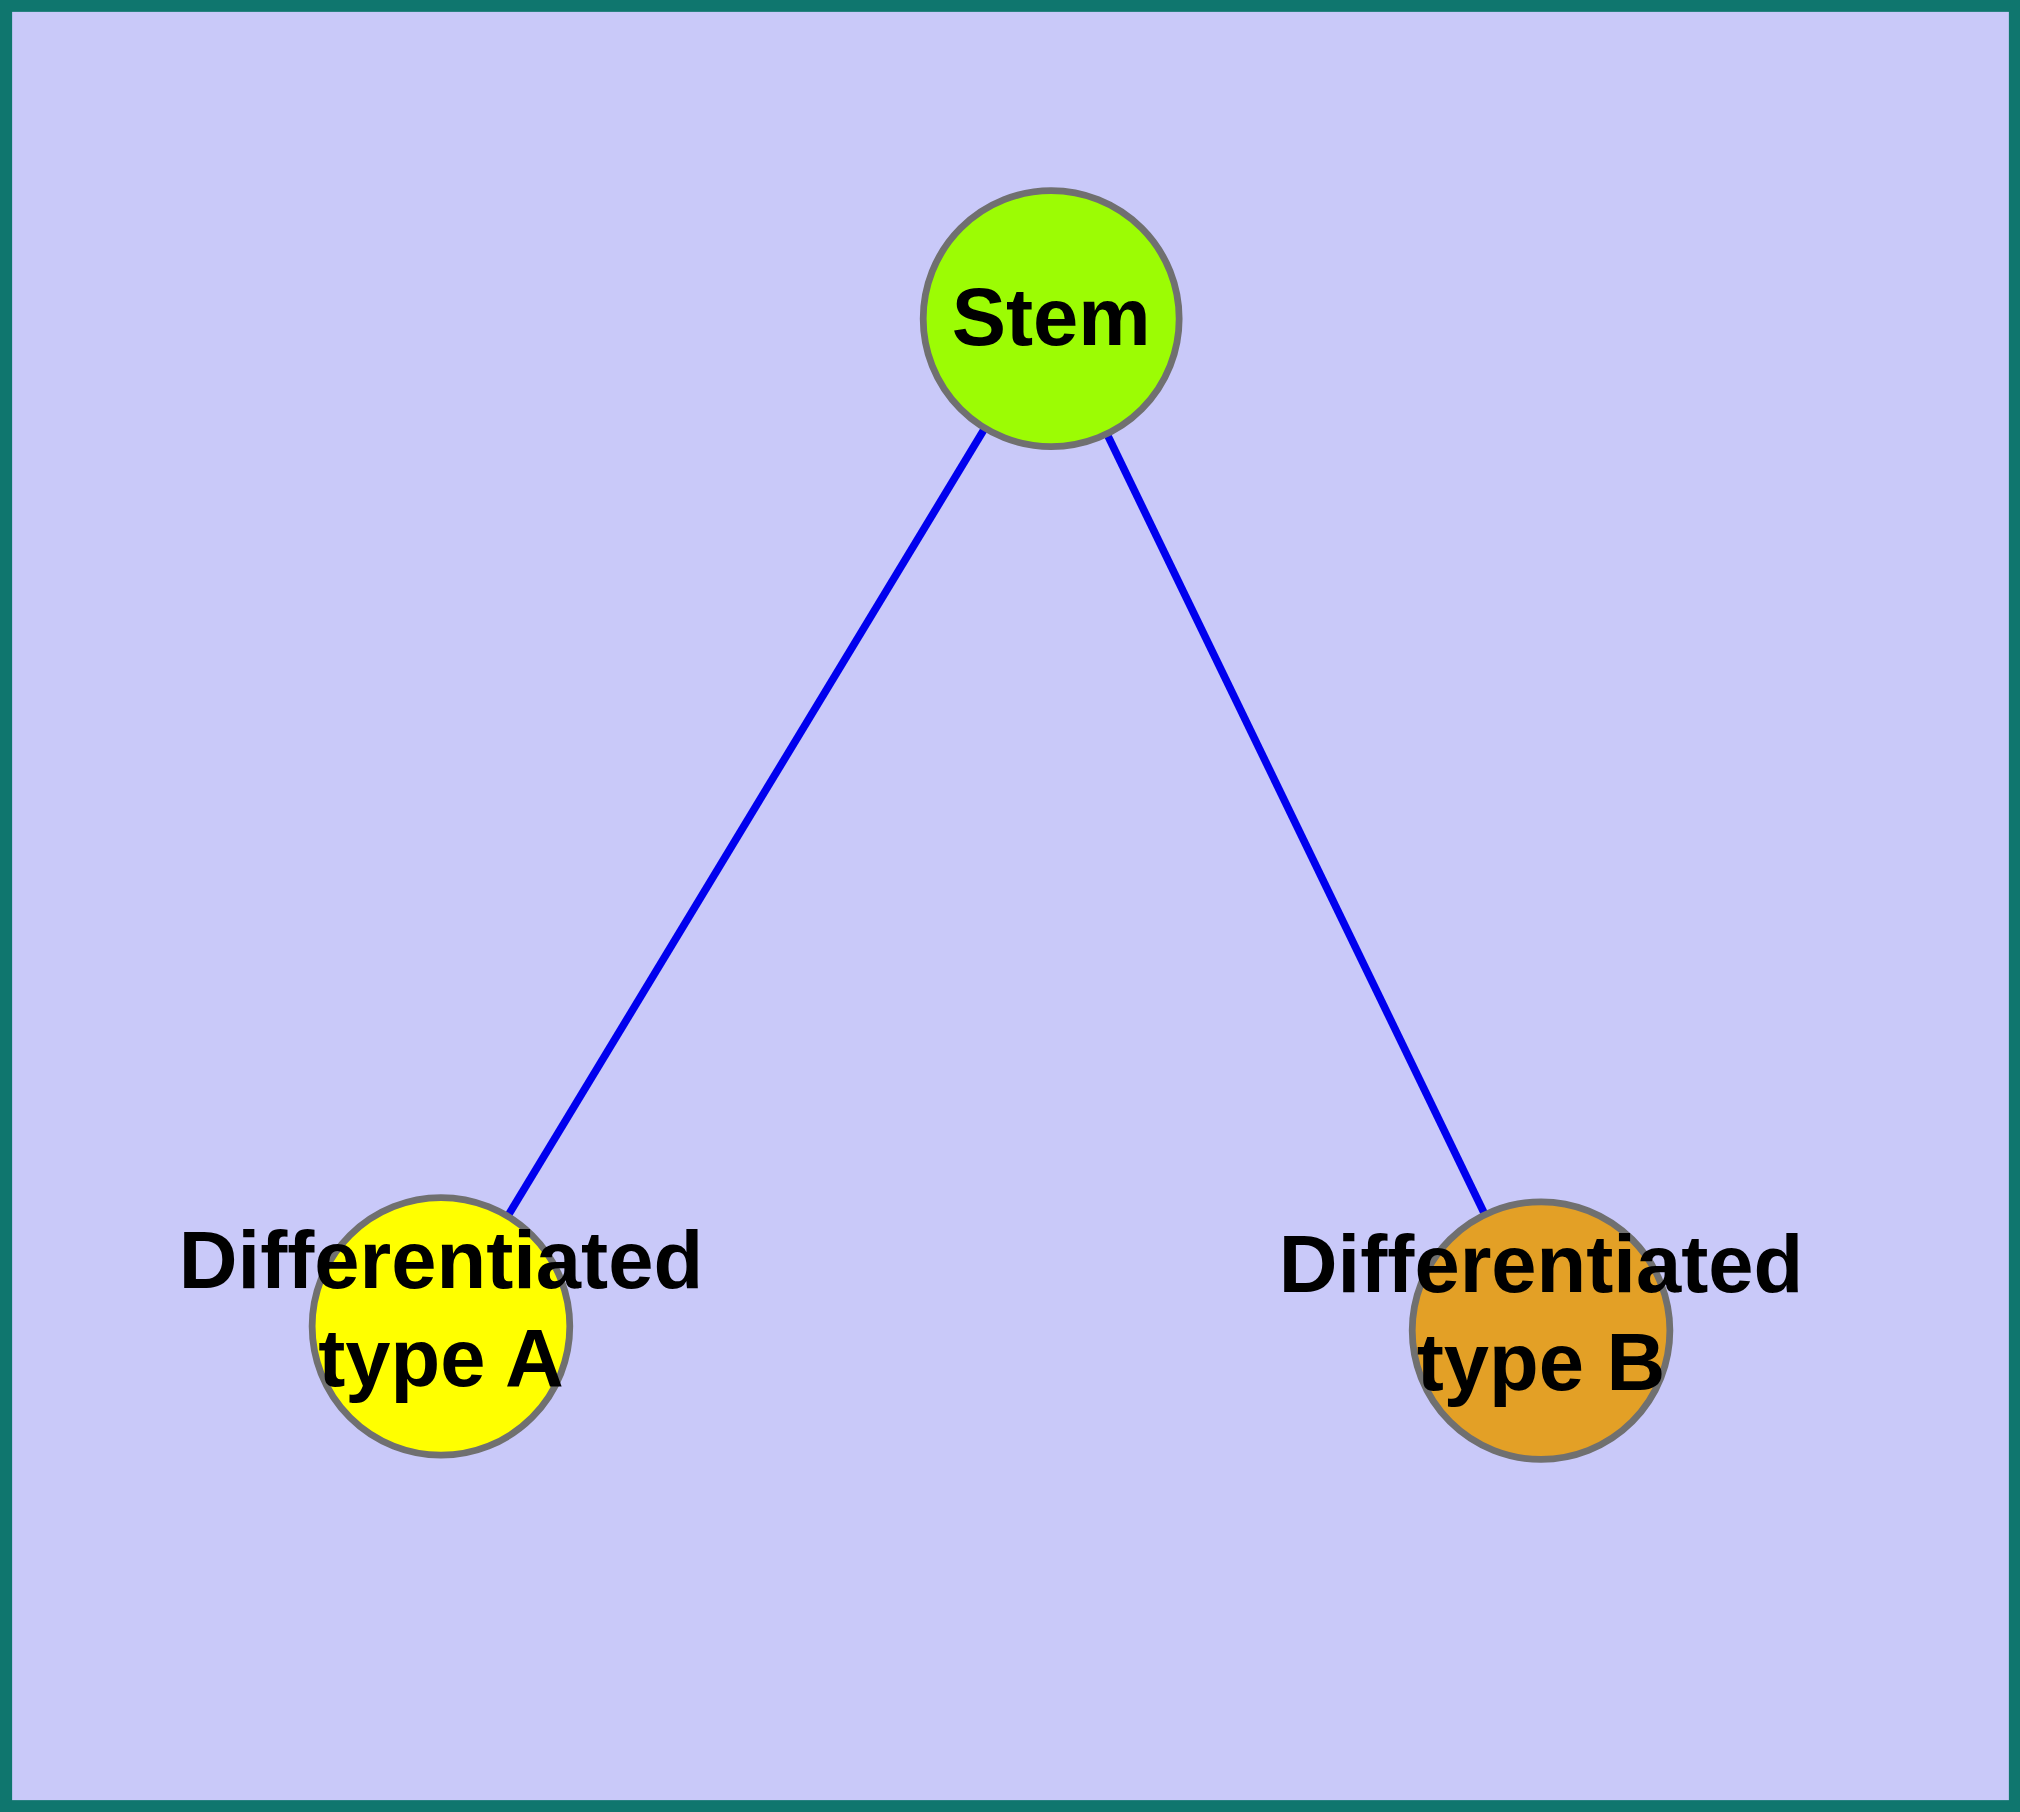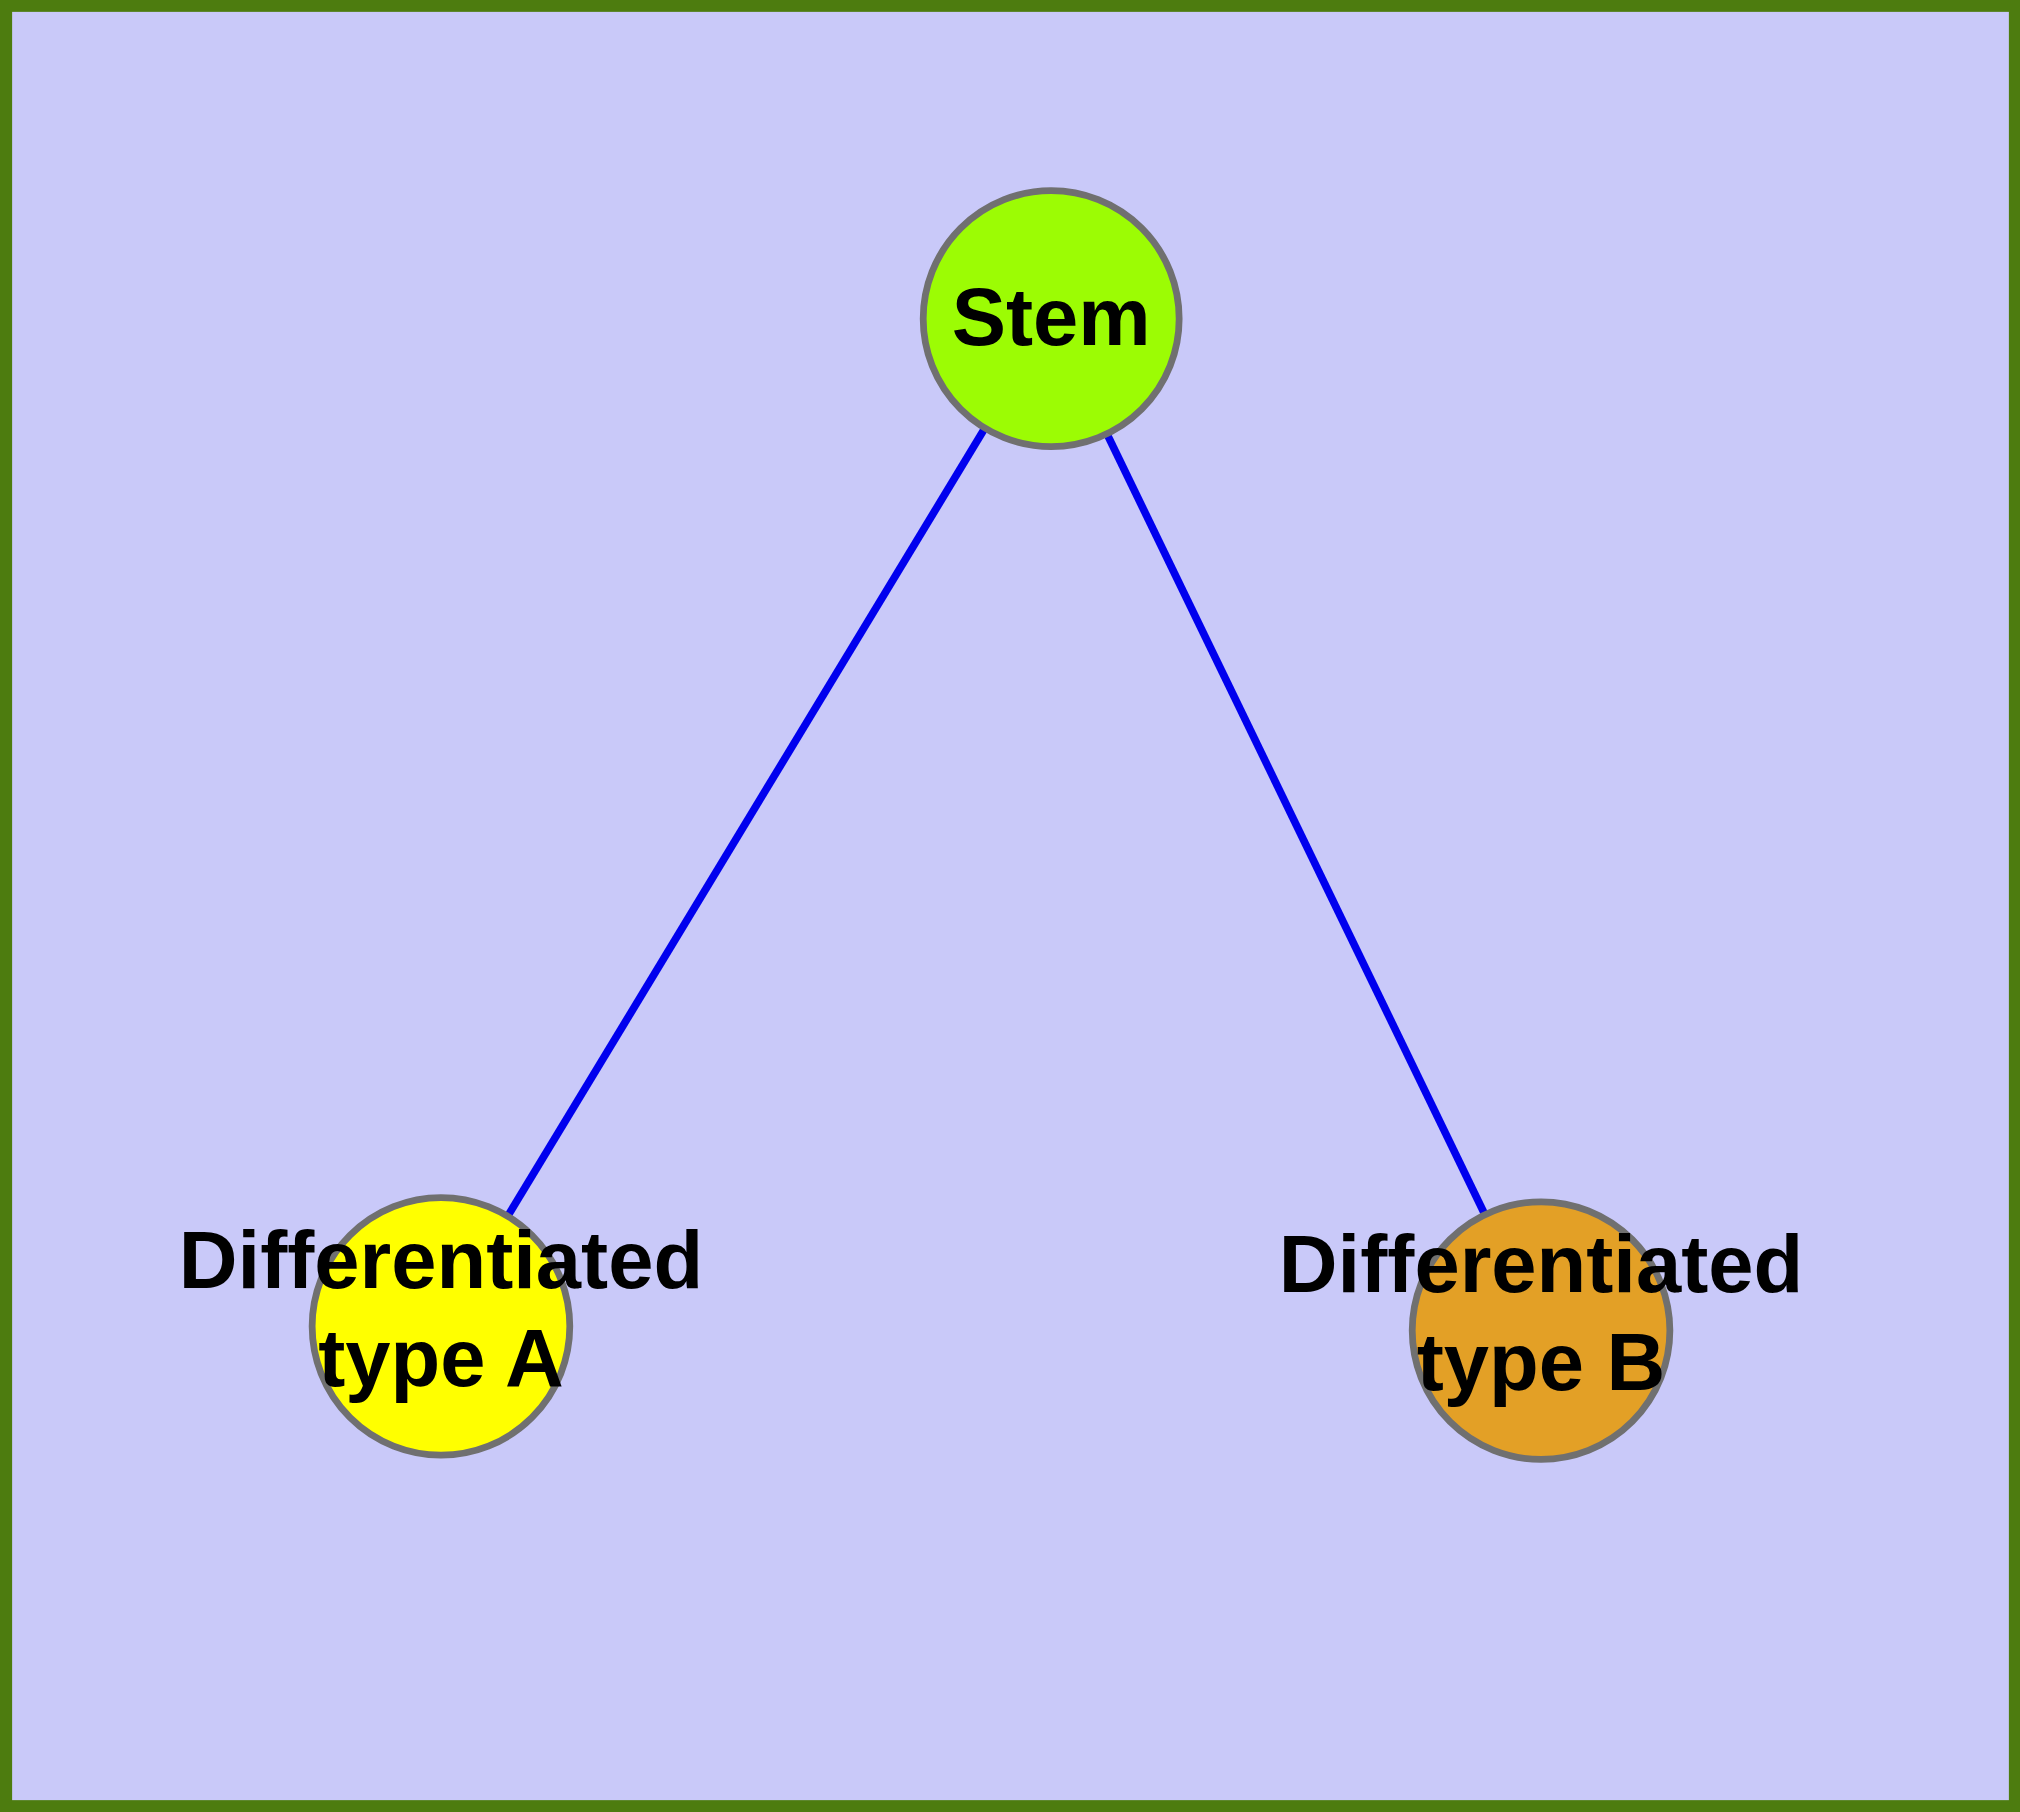--- a/index.html
+++ b/index.html
@@ -36,21 +36,21 @@
     font-family: "Liberation Sans", sans-serif;
     font-weight: bold;
     fill: #000000;
     text-anchor: middle;
     dominant-baseline: middle;
   }
 </style>
 </head>
 <body>
 
-<div id="canvas-wrap" style="width: 2021px; height: 1812px; background: #4d7c0f;">
+<div id="canvas-wrap" style="width: 2021px; height: 1812px; background: #0f766e;">
   <svg id="graph-canvas" viewBox="0 0 2384 2138" xmlns="http://www.w3.org/2000/svg" style="width: 2021px; height: 1812px;">
 
     <rect id="bg-rect" x="14" y="14" width="2356" height="2110" fill="#c9c9f9"></rect>
 
     <g id="edges-group">
       <line id="edge-stem-diffa" class="edge-line" x1="1240" y1="376" x2="520" y2="1565" stroke="#0000ee" stroke-width="9"></line>
       <line id="edge-stem-diffb" class="edge-line" x1="1240" y1="376" x2="1818" y2="1570" stroke="#0000ee" stroke-width="9"></line>
     </g>
 
     <g id="nodes-group">

